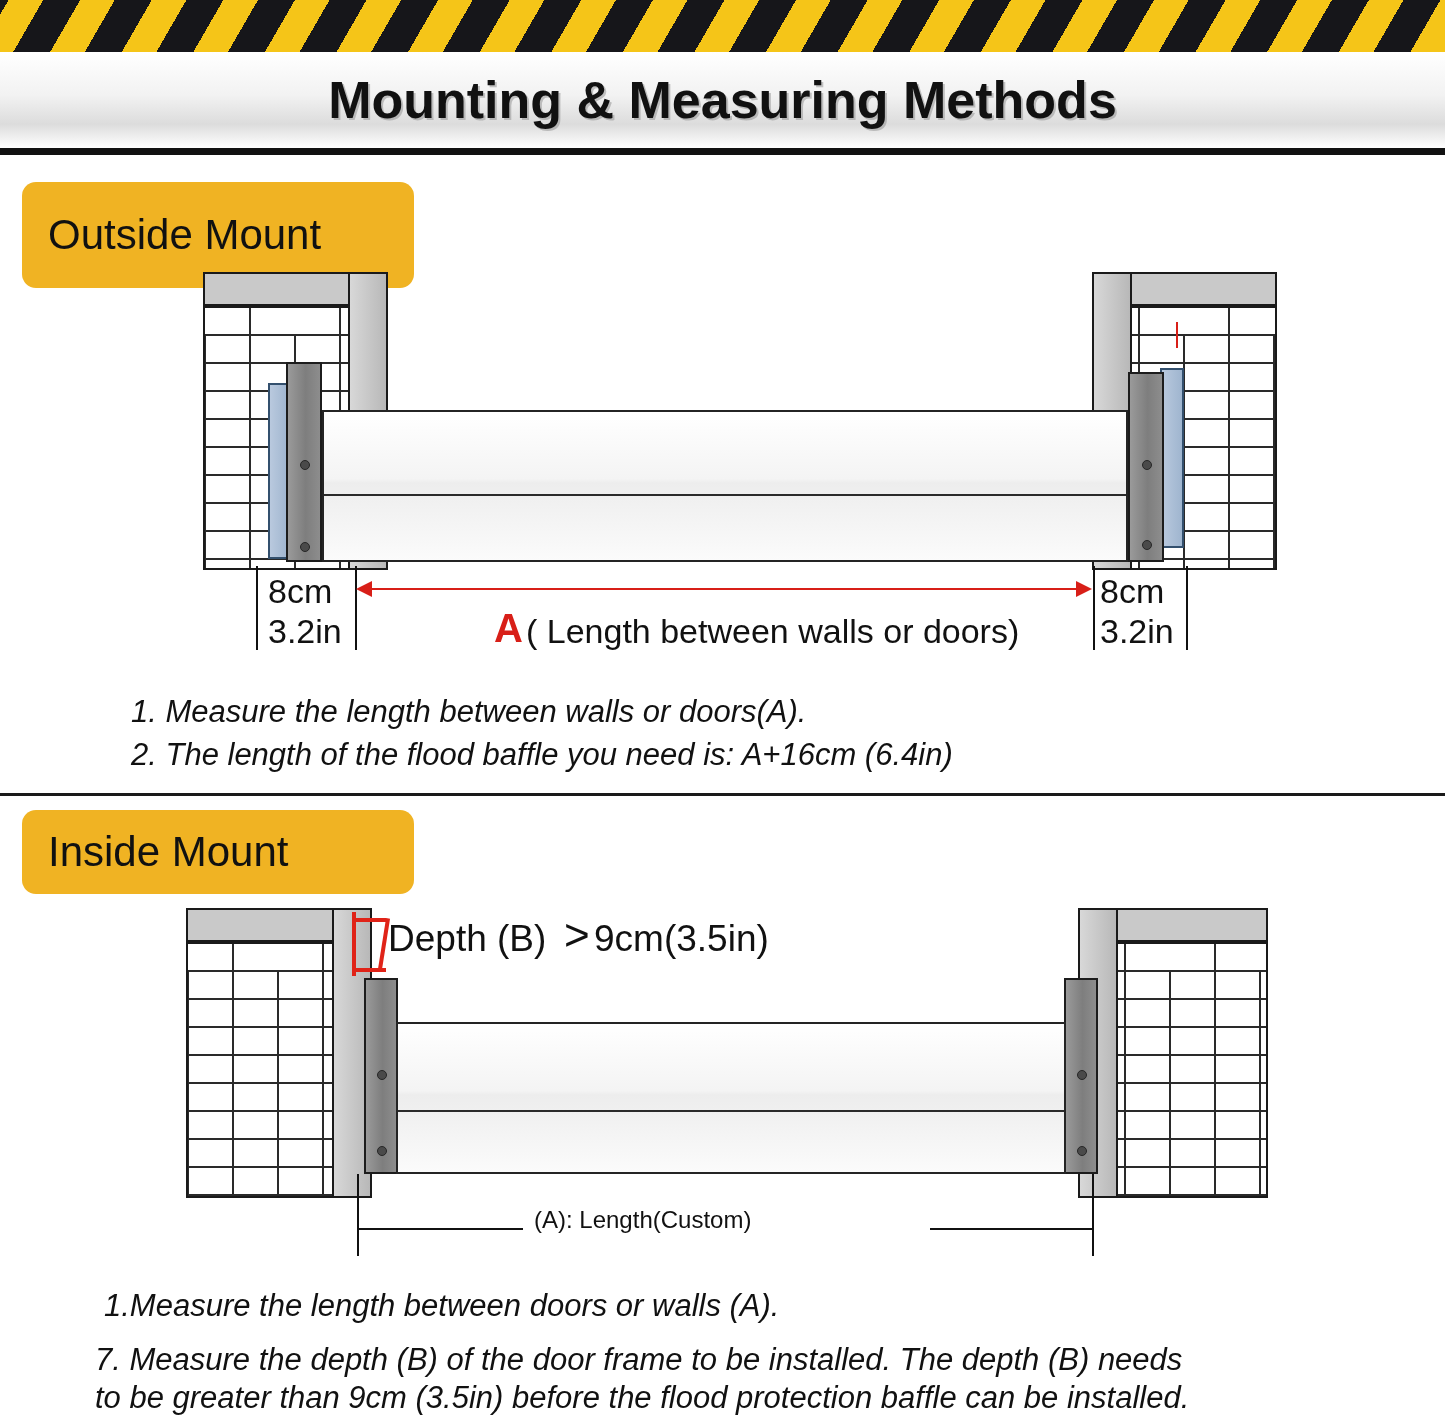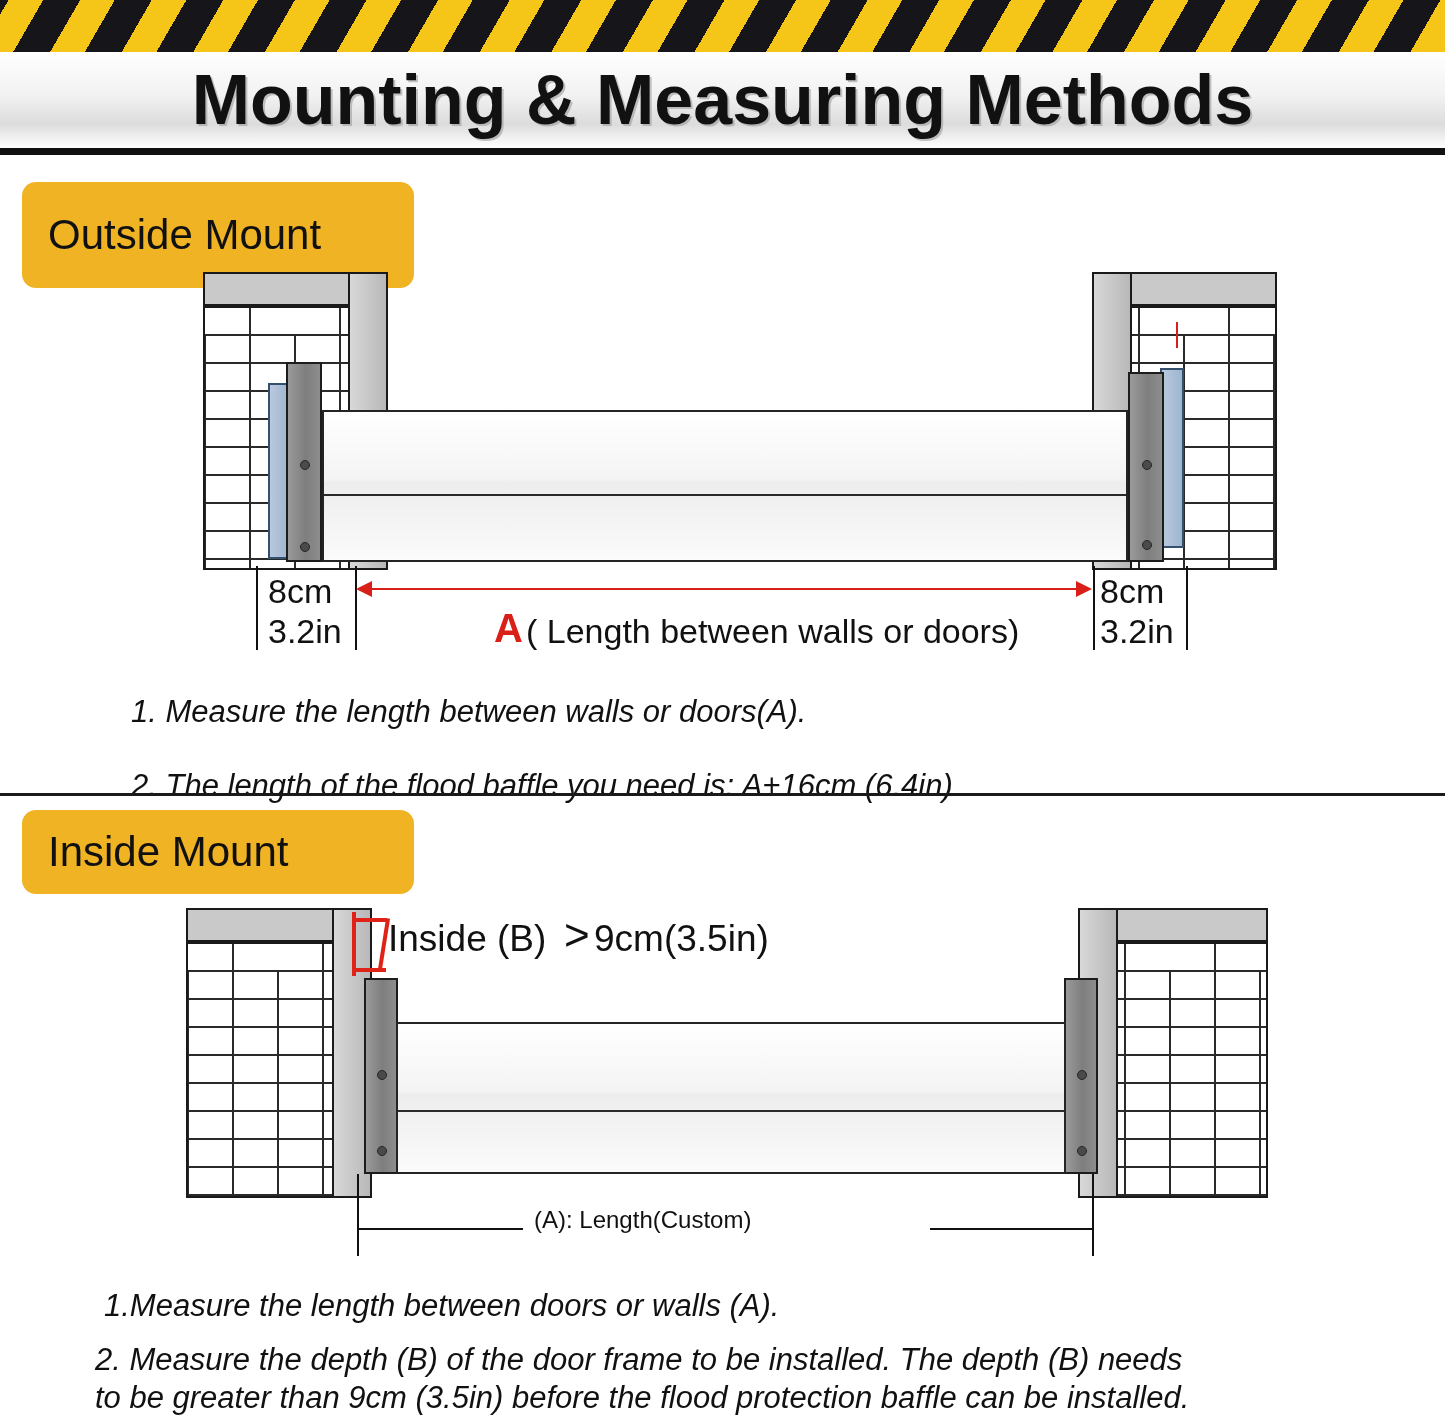--- a/index.html
+++ b/index.html
@@ -33,21 +33,21 @@
     left: 0; top: 52px;
     width: 1445px;
     height: 96px;
     background: linear-gradient(to bottom, #ffffff 0%, #f2f2f2 45%, #dcdcdc 75%, #ffffff 100%);
     border-bottom: 7px solid #111;
     display: flex;
     align-items: center;
     justify-content: center;
   }
   .header-title {
-    font-size: 70px;
+    font-size: 52px;
     font-weight: bold;
     letter-spacing: 0px;
     color: #111;
     text-shadow: 2px 2px 0 rgba(150,150,150,0.55);
     white-space: nowrap;
   }
 
   
   .badge {
     position: absolute;
@@ -287,21 +287,21 @@
 
 <div class="txt" style="left:268px; top:572px;">8cm</div>
 <div class="txt" style="left:268px; top:612px;">3.2in</div>
 <div class="txt" style="left:1100px; top:572px;">8cm</div>
 <div class="txt" style="left:1100px; top:612px;">3.2in</div>
 
 <div class="txt txt-a" style="left:494px; top:606px;">A</div>
 <div class="txt" style="left:516px; top:612px;margin-left:10px;">( Length between walls or doors)</div>
 
 <div class="note" style="left:131px; top:694px;">1. Measure the length between walls or doors(A).</div>
-<div class="note" style="left:131px; top:768px;">2. The length of the flood baffle you need is: A+16cm (6.4in)</div>
+<div class="note" style="left:131px; top:737px;">2. The length of the flood baffle you need is: A+16cm (6.4in)</div>
 
 <div class="divider" style="top:793px;"></div>
 
 <div class="badge" id="badge-inside">
   <span>Inside Mount</span>
 </div>
 
 <div class="pillar" style="left:186px; top:908px; width:184px; height:290px;">
   <div class="cap"></div>
   <div class="body" style="top:34px; height:256px;"></div>
@@ -314,21 +314,21 @@
   <div class="side" style="left:0px;"></div>
 </div>
 
 <div class="depth-mark" style="left:352px; top:912px; width:36px; height:64px;">
   <div class="v" style="left:0px; top:0; height:64px;"></div>
   <div class="v" style="left:30px; top:6px; height:52px; transform:rotate(9deg);"></div>
   <div class="h" style="left:0px; top:6px; width:34px;"></div>
   <div class="h" style="left:0px; top:56px; width:34px;"></div>
 </div>
 
-<div class="txt" style="left:388px; top:918px; font-size:37px;">Inside (B)</div>
+<div class="txt" style="left:388px; top:918px; font-size:37px;">Depth (B)</div>
 <div class="txt" style="left:564px; top:910px; font-size:44px;">&gt;</div>
 <div class="txt" style="left:594px; top:918px; font-size:37px;">9cm(3.5in)</div>
 
 <div class="bracket" style="left:364px; top:978px; width:34px; height:196px;">
   <div class="screw" style="top:90px;"></div>
   <div class="screw" style="top:166px;"></div>
 </div>
 <div class="bracket" style="left:1064px; top:978px; width:34px; height:196px;">
   <div class="screw" style="top:90px;"></div>
   <div class="screw" style="top:166px;"></div>
@@ -338,14 +338,14 @@
   <div class="seam" style="top:86px;"></div>
 </div>
 
 <div class="tick" style="left:357px; top:1174px; height:82px;"></div>
 <div class="tick" style="left:1092px; top:1174px; height:82px;"></div>
 <div class="hline" style="left:357px; top:1228px; width:166px;"></div>
 <div class="hline" style="left:930px; top:1228px; width:162px;"></div>
 <div class="txt" style="left:534px; top:1206px; font-size:24px;">(A): Length(Custom)</div>
 
 <div class="note" style="left:104px; top:1288px;">1.Measure the length between doors or walls (A).</div>
-<div class="note" style="left:95px; top:1342px;">2. Measure the depth (B) of the door frame to be installed. The depth (B) needs</div>
+<div class="note" style="left:95px; top:1342px;">7. Measure the depth (B) of the door frame to be installed. The depth (B) needs</div>
 <div class="note" style="left:95px; top:1380px;">to be greater than 9cm (3.5in) before the flood protection baffle can be installed.</div>
 
 </body></html>

